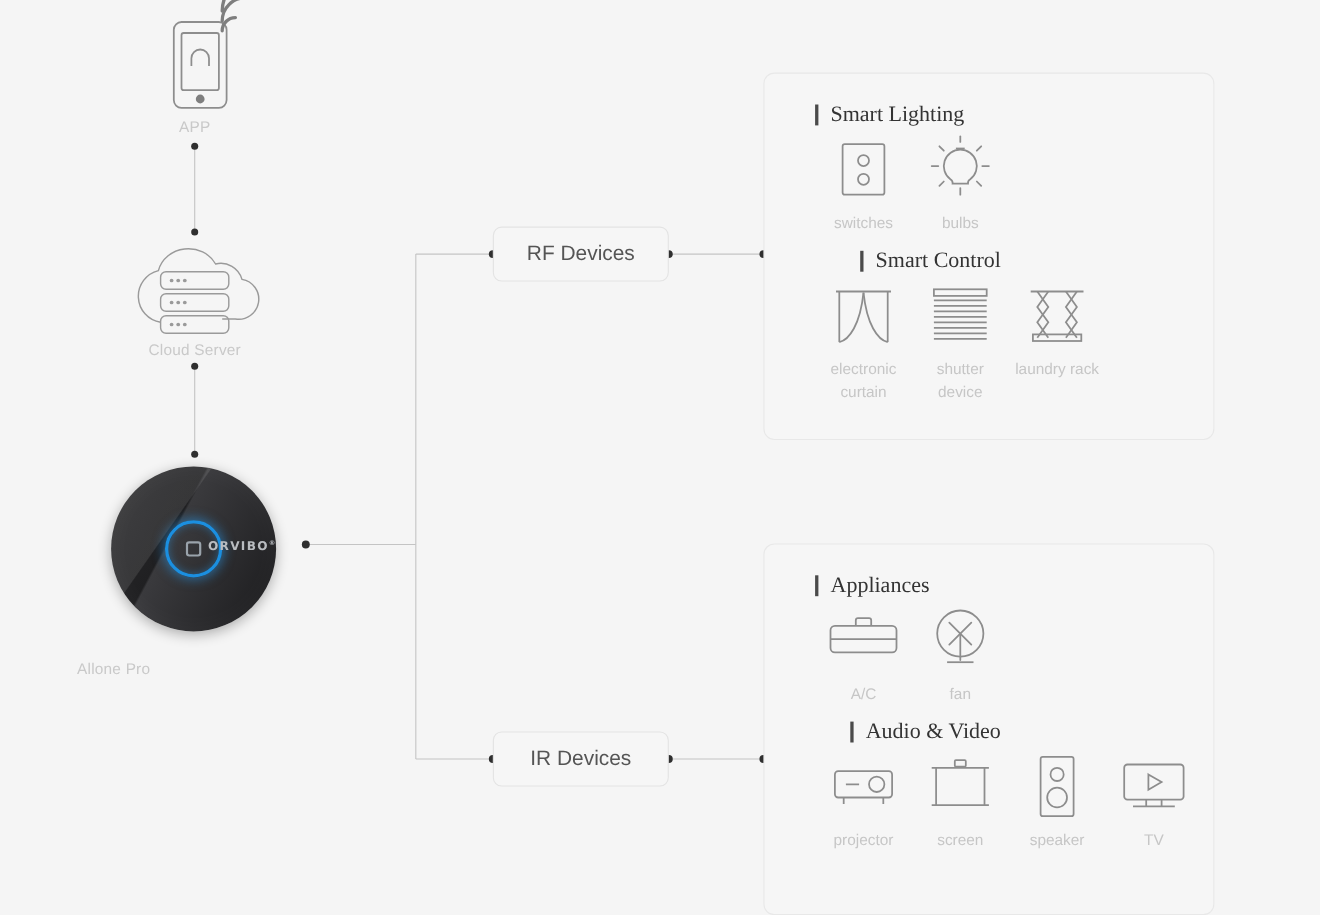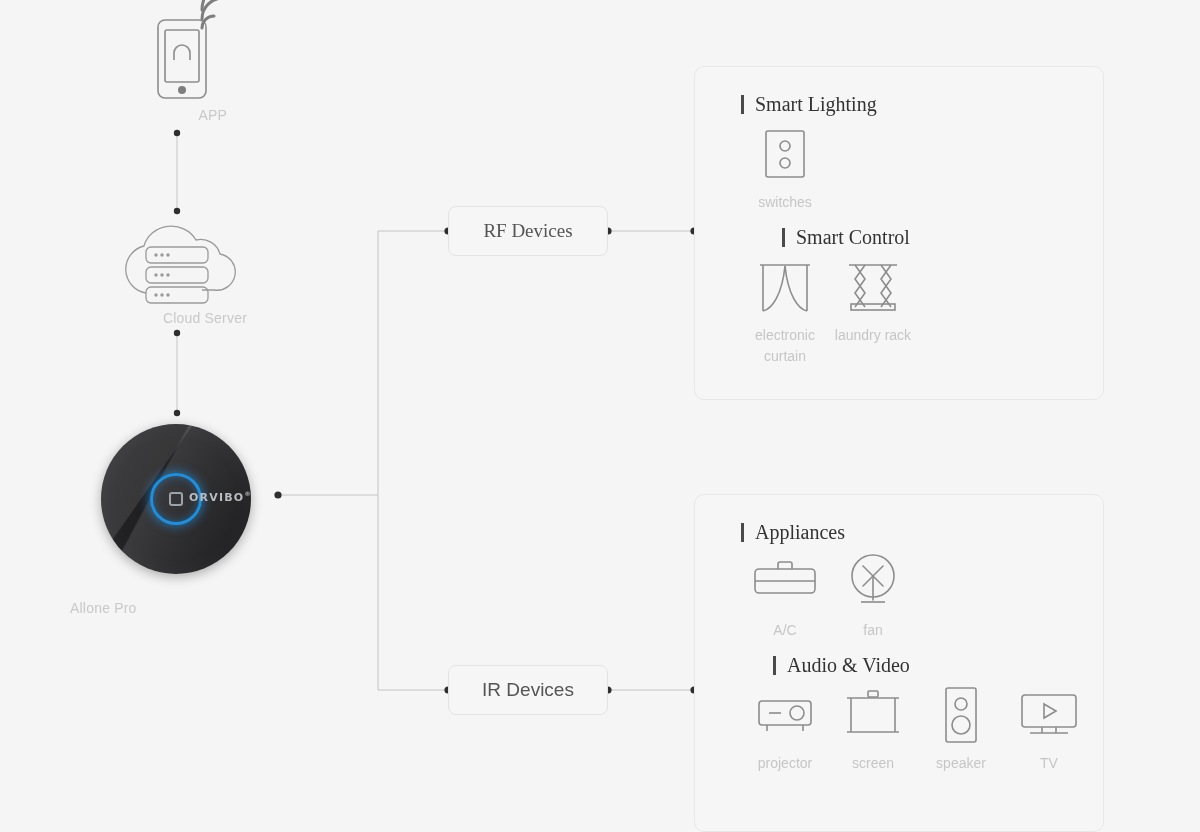--- a/index.html
+++ b/index.html
@@ -11,21 +11,21 @@
   }
   #stage {
     position: relative;
     width: 1200px;
     height: 832px;
     background: #f5f5f5;
     overflow: hidden;
   }
   .node-label {
     position: absolute;
-    text-align: right;
+    text-align: center;
     color: #c9c9c9;
     font-size: 14px;
     letter-spacing: .2px;
     white-space: nowrap;
   }
   
   #wires { position: absolute; left: 0; top: 0; width: 1200px; height: 832px; }
 
   
   #app-node { position: absolute; left: 140px; top: 4px; width: 110px; height: 100px; }
@@ -67,21 +67,21 @@
   
   .pill {
     position: absolute;
     width: 160px; height: 50px;
     border: 1px solid #e3e3e3;
     border-radius: 8px;
     background: #f6f6f6;
     display: flex; align-items: center; justify-content: center;
     color: #555; font-size: 19px;
   }
-  #pill-rf { left: 448px; top: 206px; font-family: Liberation Serif, serif; }
+  #pill-rf { left: 448px; top: 206px; }
   #pill-ir { left: 448px; top: 665px; }
 
   
   .panel {
     position: absolute;
     border: 1px solid #e8e8e8;
     border-radius: 10px;
     background: #f6f6f6;
     padding: 26px 0 0 46px;
   }
@@ -221,39 +221,76 @@
       <div class="icon-cell">
         <div class="icon-art">
           <svg width="50" height="52" viewBox="0 0 50 52">
             <rect class="ln" x="6" y="3" width="38" height="46" rx="2"></rect>
             <circle class="ln" cx="25" cy="18" r="5"></circle>
             <circle class="ln" cx="25" cy="35" r="5"></circle>
           </svg>
         </div>
         <div class="icon-cap">switches</div>
       </div>
+      <div class="icon-cell">
+        <div class="icon-art">
+          <svg width="58" height="56" viewBox="0 0 58 56">
+            <path class="ln" d="M29 10 a15 15 0 0 1 9 27 a4 4 0 0 0 -2 4 h-14 a4 4 0 0 0 -2 -4 a15 15 0 0 1 9 -27z"></path>
+            <line class="ln" x1="25" y1="9" x2="33" y2="9"></line>
+            <g class="ln" stroke-linecap="round">
+              <line x1="29" y1="3" x2="29" y2="-2"></line>
+              <line x1="29" y1="45" x2="29" y2="51"></line>
+              <line x1="9" y1="25" x2="3" y2="25"></line>
+              <line x1="49" y1="25" x2="55" y2="25"></line>
+              <line x1="14" y1="11" x2="10" y2="7"></line>
+              <line x1="44" y1="11" x2="48" y2="7"></line>
+              <line x1="14" y1="39" x2="10" y2="43"></line>
+              <line x1="44" y1="39" x2="48" y2="43"></line>
+            </g>
+          </svg>
+        </div>
+        <div class="icon-cap">bulbs</div>
+      </div>
     </div>
 
     <div class="sec-title" style="margin-top:14px;margin-left:41px;">
       <span class="bar"></span>
       <span>Smart Control</span>
     </div>
 
     <div class="icon-row">
       <div class="icon-cell">
         <div class="icon-art">
           <svg width="58" height="56" viewBox="0 0 58 56">
             <line class="ln" x1="4" y1="6" x2="54" y2="6"></line>
             <line class="ln" x1="7" y1="6" x2="7" y2="52"></line>
             <line class="ln" x1="51" y1="6" x2="51" y2="52"></line>
             <path class="ln" d="M7 52 C 16 50 26 36 29 7"></path>
             <path class="ln" d="M51 52 C 42 50 32 36 29 7"></path>
           </svg>
         </div>
         <div class="icon-cap">electronic curtain</div>
+      </div>
+      <div class="icon-cell">
+        <div class="icon-art">
+          <svg width="56" height="56" viewBox="0 0 56 56">
+            <rect class="ln" x="4" y="4" width="48" height="6"></rect>
+            <g class="ln">
+              <line x1="4" y1="14" x2="52" y2="14"></line>
+              <line x1="4" y1="19" x2="52" y2="19"></line>
+              <line x1="4" y1="24" x2="52" y2="24"></line>
+              <line x1="4" y1="29" x2="52" y2="29"></line>
+              <line x1="4" y1="34" x2="52" y2="34"></line>
+              <line x1="4" y1="39" x2="52" y2="39"></line>
+              <line x1="4" y1="44" x2="52" y2="44"></line>
+              <line x1="4" y1="49" x2="52" y2="49"></line>
+            </g>
+          </svg>
+        </div>
+        <div class="icon-cap">shutter device</div>
       </div>
       <div class="icon-cell">
         <div class="icon-art">
           <svg width="60" height="56" viewBox="0 0 60 56">
             <line class="ln" x1="6" y1="6" x2="54" y2="6"></line>
             <g class="ln">
               <path d="M12 6 L22 20 L12 34 L22 48"></path>
               <path d="M22 6 L12 20 L22 34 L12 48"></path>
               <path d="M38 6 L48 20 L38 34 L48 48"></path>
               <path d="M48 6 L38 20 L48 34 L38 48"></path>

